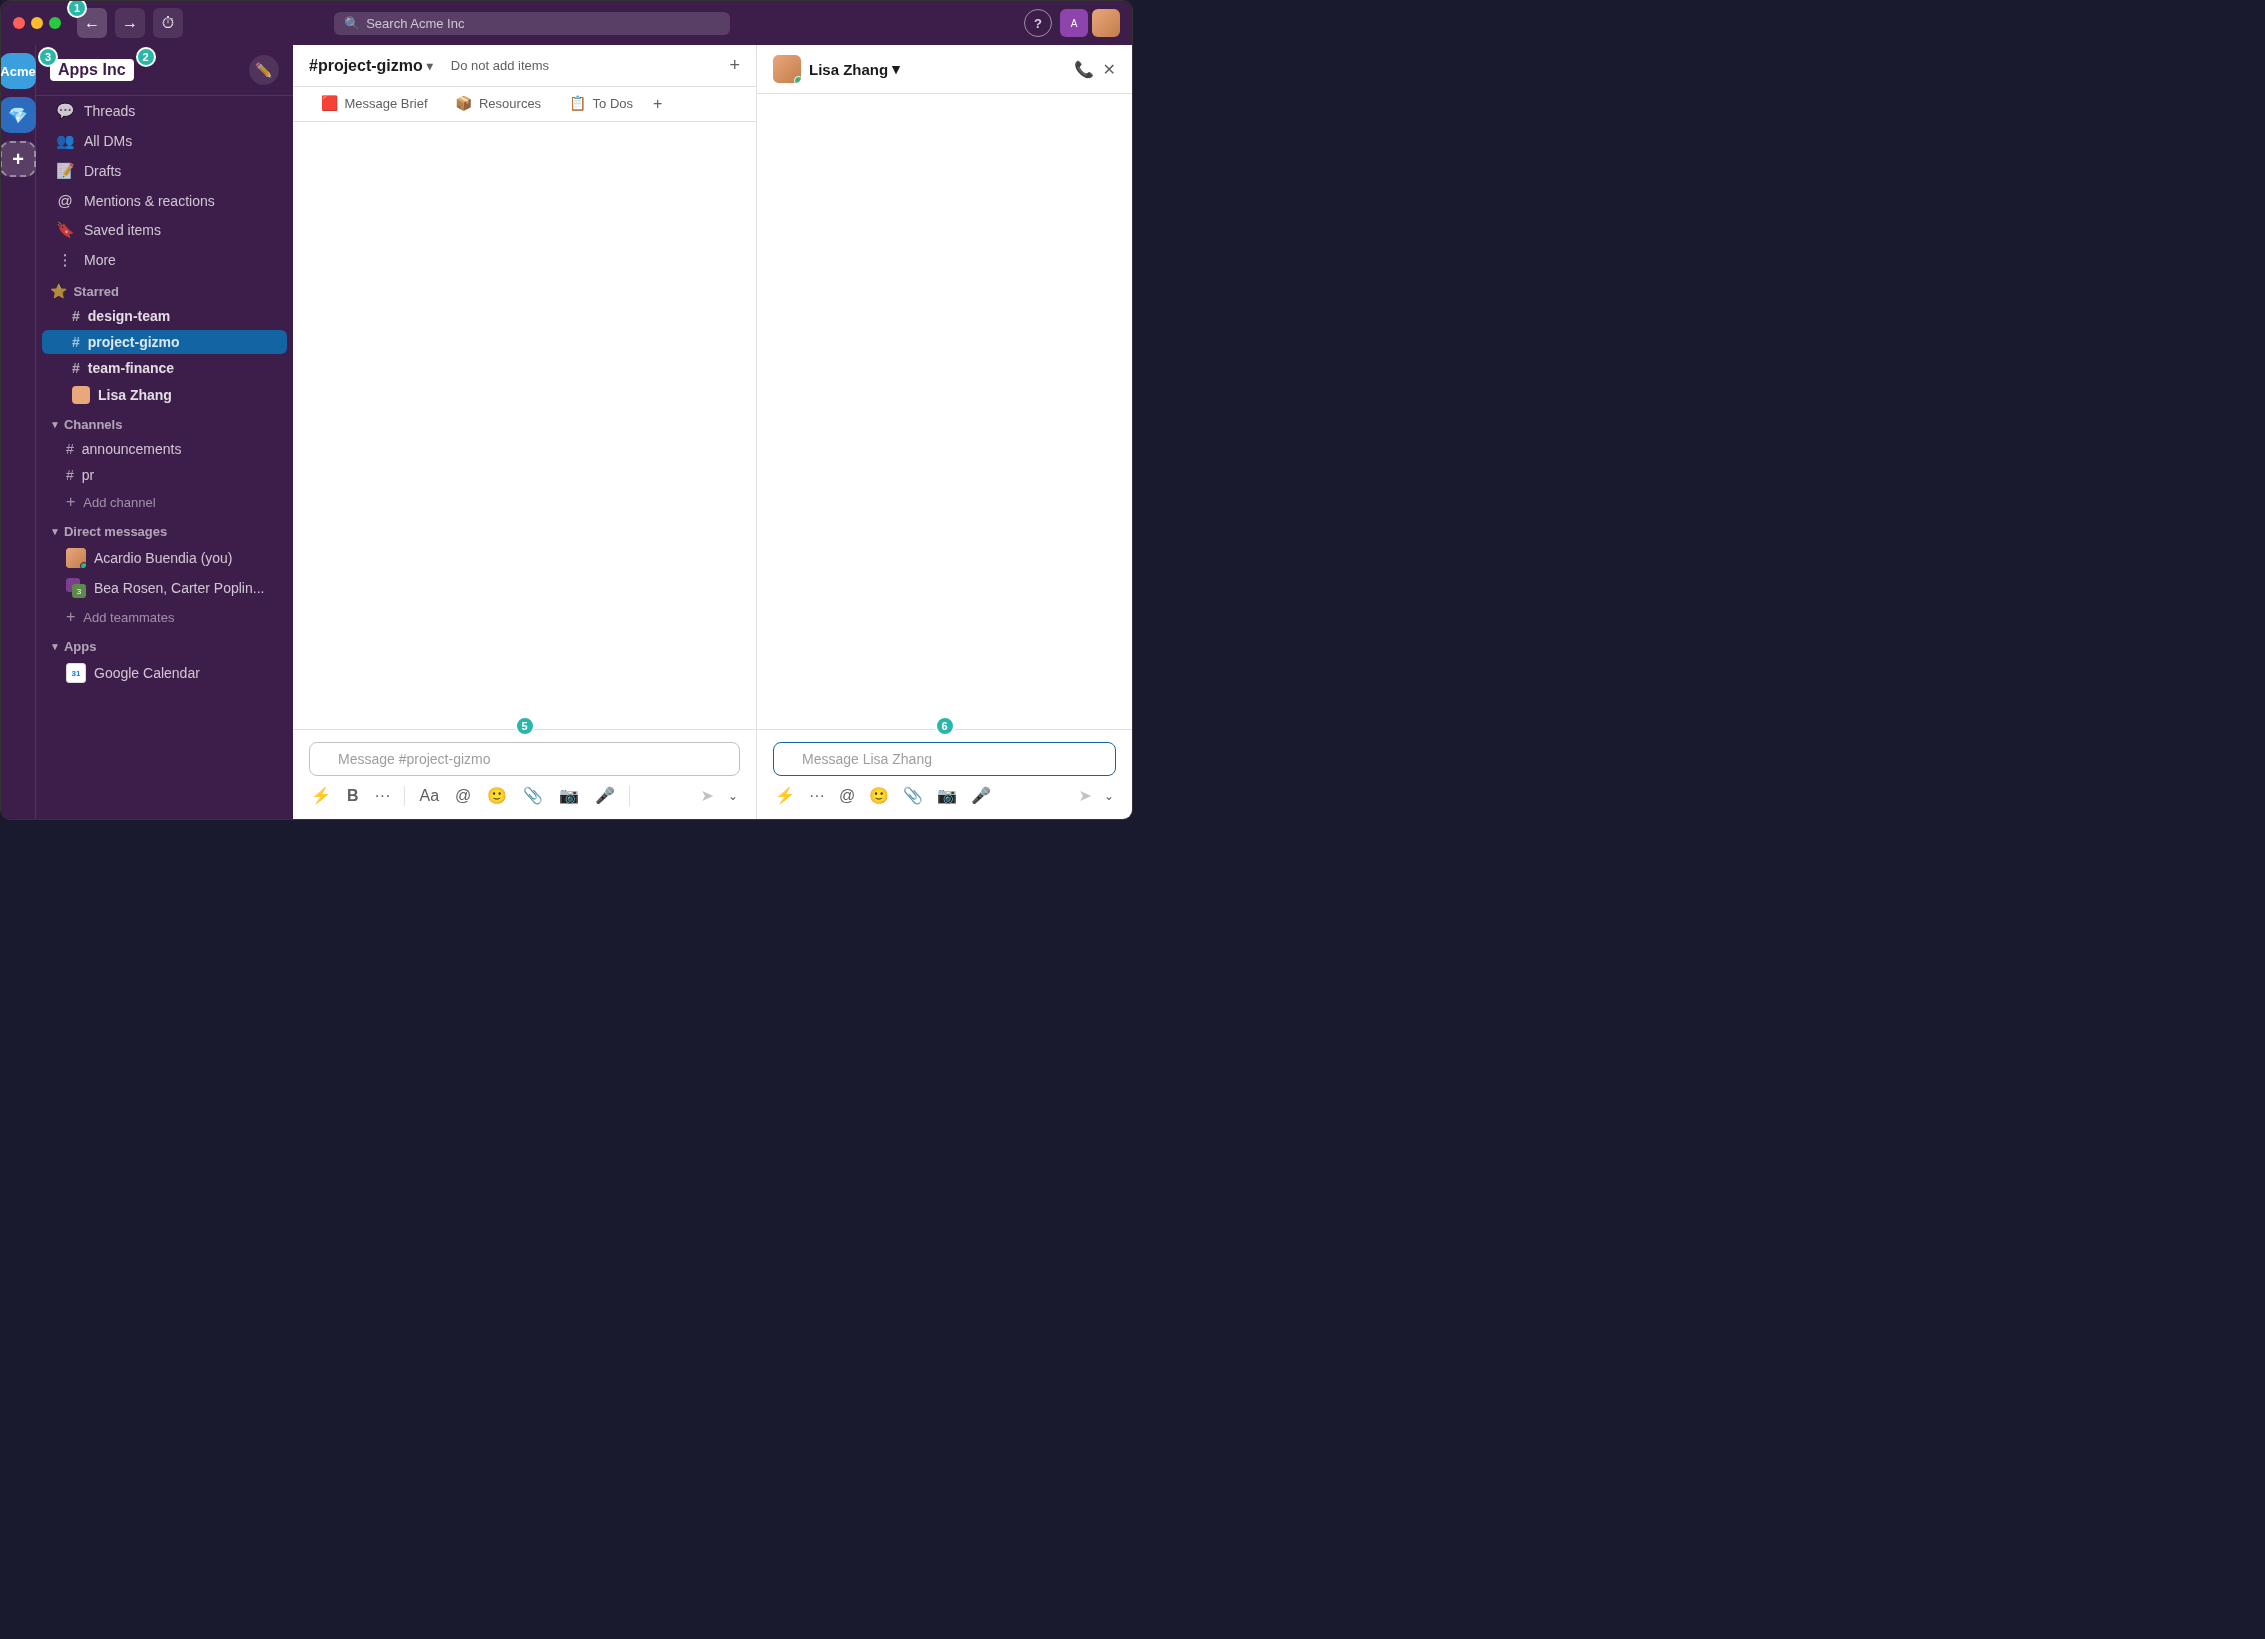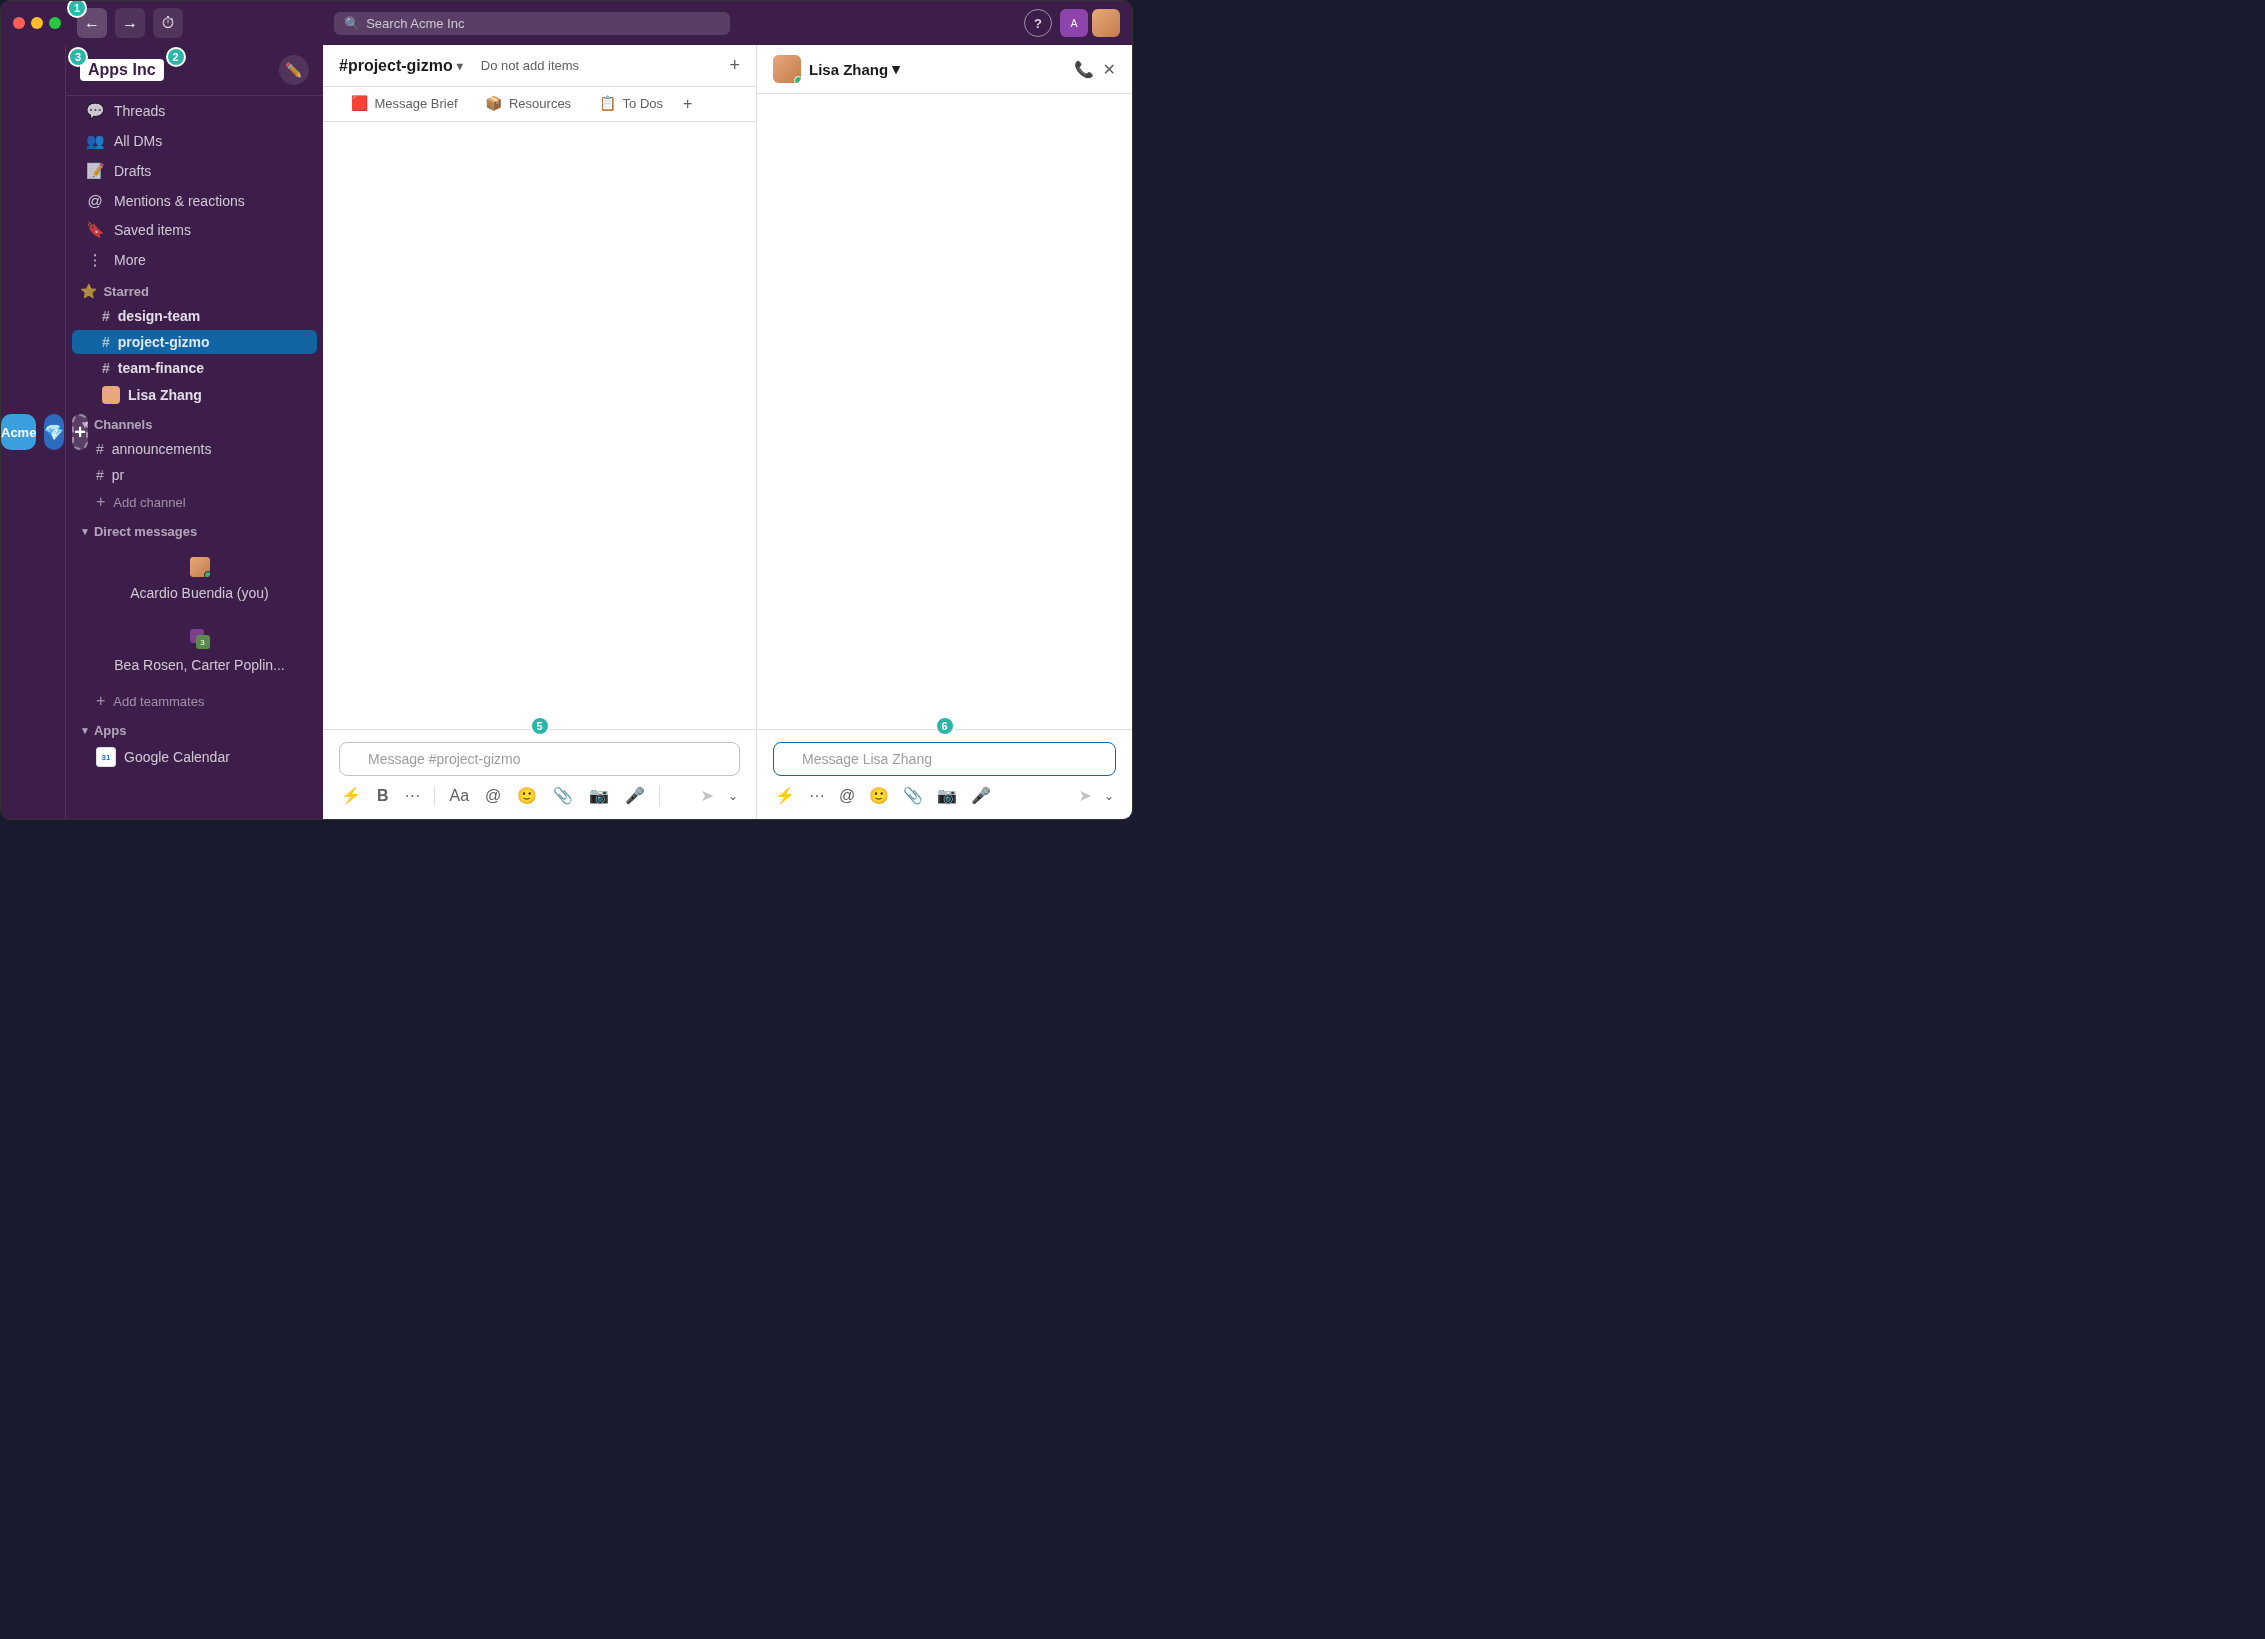--- a/index.html
+++ b/index.html
@@ -94,24 +94,24 @@
 
     
     .main-layout {
       display: flex;
       flex: 1;
       overflow: hidden;
     }
 
     
     .workspace-icons {
-      width: 65px;
+      width: 35px;
       background: #3d1d4a;
       display: flex;
-      flex-direction: row;
+      flex-direction: column;
       align-items: center;
       padding: 8px 0;
       gap: 8px;
       border-right: 1px solid rgba(255,255,255,0.1);
       flex-shrink: 0;
     }
     .workspace-icon {
       width: 36px; height: 36px;
       border-radius: 10px;
       display: flex; align-items: center; justify-content: center;
@@ -228,25 +228,24 @@
       color: rgba(255,255,255,0.75);
       font-size: 14px;
     }
 
     .dm-item {
       display: flex;
       align-items: center;
       padding: 4px 14px 4px 24px;
       gap: 8px;
       cursor: pointer;
-      margin: 10px 6px;
+      margin: 1px 6px;
       border-radius: 6px;
       color: rgba(255,255,255,0.75);
       font-size: 14px;
-      flex-direction: column;
     }
 
     .dm-avatar {
       width: 20px; height: 20px;
       border-radius: 4px;
       background: #e8a87c;
       font-size: 9px;
       display: flex; align-items: center; justify-content: center;
       color: white;
       overflow: hidden;

